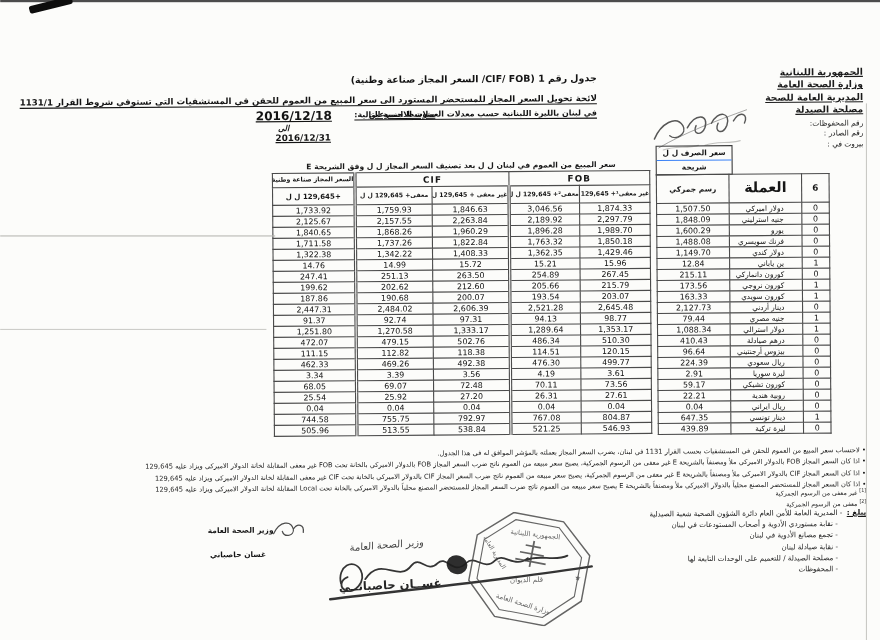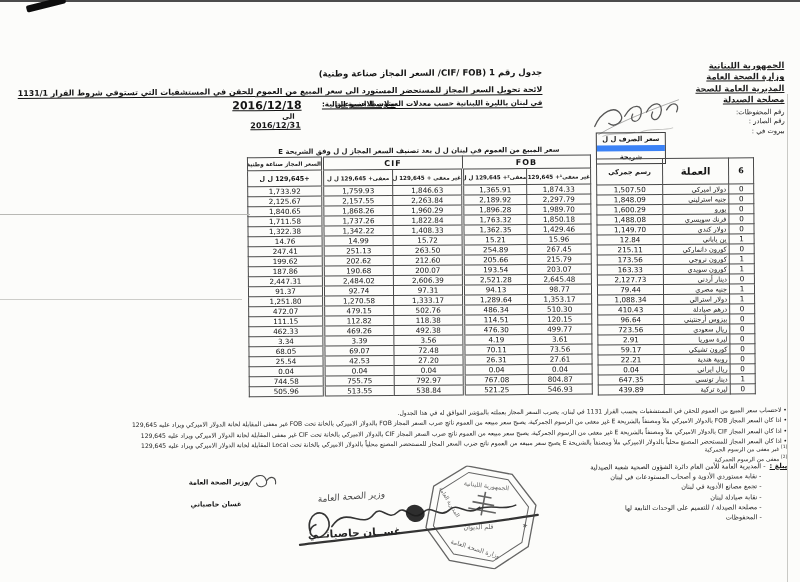--- a/index.html
+++ b/index.html
@@ -19,48 +19,48 @@
   #lh-meta{margin-top:2px;}
   .lh-meta-line{font-size:6.8px;font-weight:400;line-height:9.8px;white-space:nowrap;color:#222;}
 
   
   .tline{white-space:nowrap;color:#141414;text-align:right;}
   #title-line1{top:68px;right:256px;font-size:8.6px;font-weight:bold;}
   #title-line2{top:86px;right:256px;font-size:7.9px;font-weight:bold;text-decoration:underline;text-underline-offset:1.5px;}
   #title-line3{top:99px;right:256px;font-size:7.2px;font-weight:bold;text-decoration:underline;text-underline-offset:1.5px;}
   #title-period{top:99px;right:403px;font-size:7.2px;font-weight:bold;text-decoration:underline;}
   #title-datefrom{top:98px;right:497px;font-size:11px;font-weight:bold;text-decoration:underline;}
-  #title-toword{top:111px;right:504px;font-size:7.2px;font-weight:bold;}
+  #title-toword{top:111px;right:536px;font-size:7.2px;font-weight:bold;font-style:italic;}
   #title-dateto{top:120px;right:498px;font-size:8px;font-weight:bold;text-decoration:underline;}
 
   
   #span-header{top:147px;left:250px;width:340px;text-align:center;font-size:6.9px;font-weight:600;white-space:nowrap;color:#191919;}
   table{border-collapse:collapse;table-layout:fixed;}
   #tableA{left:248px;top:156px;width:343px;}
   #tableB{left:597px;top:160px;width:157px;}
   #tableA,#tableB{position:absolute;}
   td,th{border:1px solid #4b4b4b;padding:0;overflow:hidden;white-space:nowrap;}
   #tableA{border:1.5px solid #3d3d3d;}
   #tableB{border:1.5px solid #3d3d3d;}
   #tableA thead th.grp{height:12px;font-size:8px;font-weight:bold;letter-spacing:1px;text-align:center;}
   #tableA thead th.sub{height:15px;font-size:5.6px;font-weight:600;text-align:center;}
   #tableA th.local-title{font-size:5.7px;font-weight:600;text-align:center;}
   #tableA th.local-sub{font-size:6.4px;font-weight:bold;text-align:center;}
   #tableA td{height:9px;font-size:7.2px;text-align:center;color:#101010;}
   #tableA td.cell-e,#tableA th.b-dl{border-left:3px double #4b4b4b;}
   #tableA td.cell-local,#tableA th.b-dr{border-right:3px double #4b4b4b;}
   #tableB th{height:25px;text-align:center;font-weight:bold;}
   #tableB th.h-flag{font-size:8px;}
-  #tableB th.h-cur{font-size:10px;}
+  #tableB th.h-cur{font-size:13px;}
   #tableB th.h-cus{font-size:6.8px;font-weight:600;}
   #tableB td{height:9px;font-size:7.2px;text-align:center;color:#101010;}
-  #tableB td.cur{font-size:6.6px;text-align:right;padding-right:2px;}
+  #tableB td.cur{font-size:6.6px;text-align:right;padding-right:16px;}
   #exch-box{left:597px;top:134px;width:68px;border:1.2px solid #3d3d3d;text-align:center;background:transparent;}
   #exch-box .xl{font-size:6.8px;font-weight:bold;line-height:12px;white-space:nowrap;}
-  #exch-box .xl+.xl{border-top:6px solid #3b82f6;}
+  #exch-box .xl+.xl{border-top:1px solid #3b82f6;}
 
   
   #bullets{top:408px;right:14px;width:740px;text-align:right;}
   .bullet{font-size:6.1px;line-height:10.4px;white-space:nowrap;color:#1c1c1c;direction:rtl;}
   #legend{top:446px;right:14px;text-align:right;}
   .legend-line{font-size:5.7px;line-height:8.6px;color:#242424;}
   .legend-line sup{font-size:4.4px;}
   #notify{top:464px;right:14px;width:250px;text-align:right;}
   #notify .n-label{font-size:6.8px;font-weight:bold;text-decoration:underline;margin-left:4px;}
   #notify .n-first{font-size:6.5px;line-height:10.2px;white-space:nowrap;}
@@ -150,21 +150,21 @@
         <th class="sub">غير معفى¹+ 129,645 ل ل</th>
         <th class="sub b-dl">معفى²+ 129,645 ل ل</th>
         <th class="sub">غير معفى + 129,645 ل ل</th>
         <th class="sub">معفى+ 129,645 ل ل</th>
         <th class="local-sub b-dr">+129,645 ل ل</th>
       </tr>
     </thead>
     <tbody>
         <tr>
           <td class="cell-ne">1,874.33</td>
-          <td class="cell-e">1,365.91</td>
+          <td class="cell-e">3,046.56</td>
           <td class="cell-ne">1,846.63</td>
           <td class="cell-ce">1,759.93</td>
           <td class="cell-local">1,733.92</td>
         </tr>
         <tr>
           <td class="cell-ne">2,297.79</td>
           <td class="cell-e">2,189.92</td>
           <td class="cell-ne">2,263.84</td>
           <td class="cell-ce">2,157.55</td>
           <td class="cell-local">2,125.67</td>
@@ -271,21 +271,21 @@
           <td class="cell-ne">73.56</td>
           <td class="cell-e">70.11</td>
           <td class="cell-ne">72.48</td>
           <td class="cell-ce">69.07</td>
           <td class="cell-local">68.05</td>
         </tr>
         <tr>
           <td class="cell-ne">27.61</td>
           <td class="cell-e">26.31</td>
           <td class="cell-ne">27.20</td>
-          <td class="cell-ce">42.53</td>
+          <td class="cell-ce">25.92</td>
           <td class="cell-local">25.54</td>
         </tr>
         <tr>
           <td class="cell-ne">0.04</td>
           <td class="cell-e">0.04</td>
           <td class="cell-ne">0.04</td>
           <td class="cell-ce">0.04</td>
           <td class="cell-local">0.04</td>
         </tr>
         <tr>
@@ -385,21 +385,21 @@
           <td class="cus">410.43</td>
         </tr>
         <tr>
           <td class="flag">0</td>
           <td class="cur">بيزوس أرجنتيني</td>
           <td class="cus">96.64</td>
         </tr>
         <tr>
           <td class="flag">0</td>
           <td class="cur">ريال سعودي</td>
-          <td class="cus">723.56</td>
+          <td class="cus">224.39</td>
         </tr>
         <tr>
           <td class="flag">0</td>
           <td class="cur">ليرة سوريا</td>
           <td class="cus">2.91</td>
         </tr>
         <tr>
           <td class="flag">0</td>
           <td class="cur">كورون تشيكي</td>
           <td class="cus">59.17</td>

